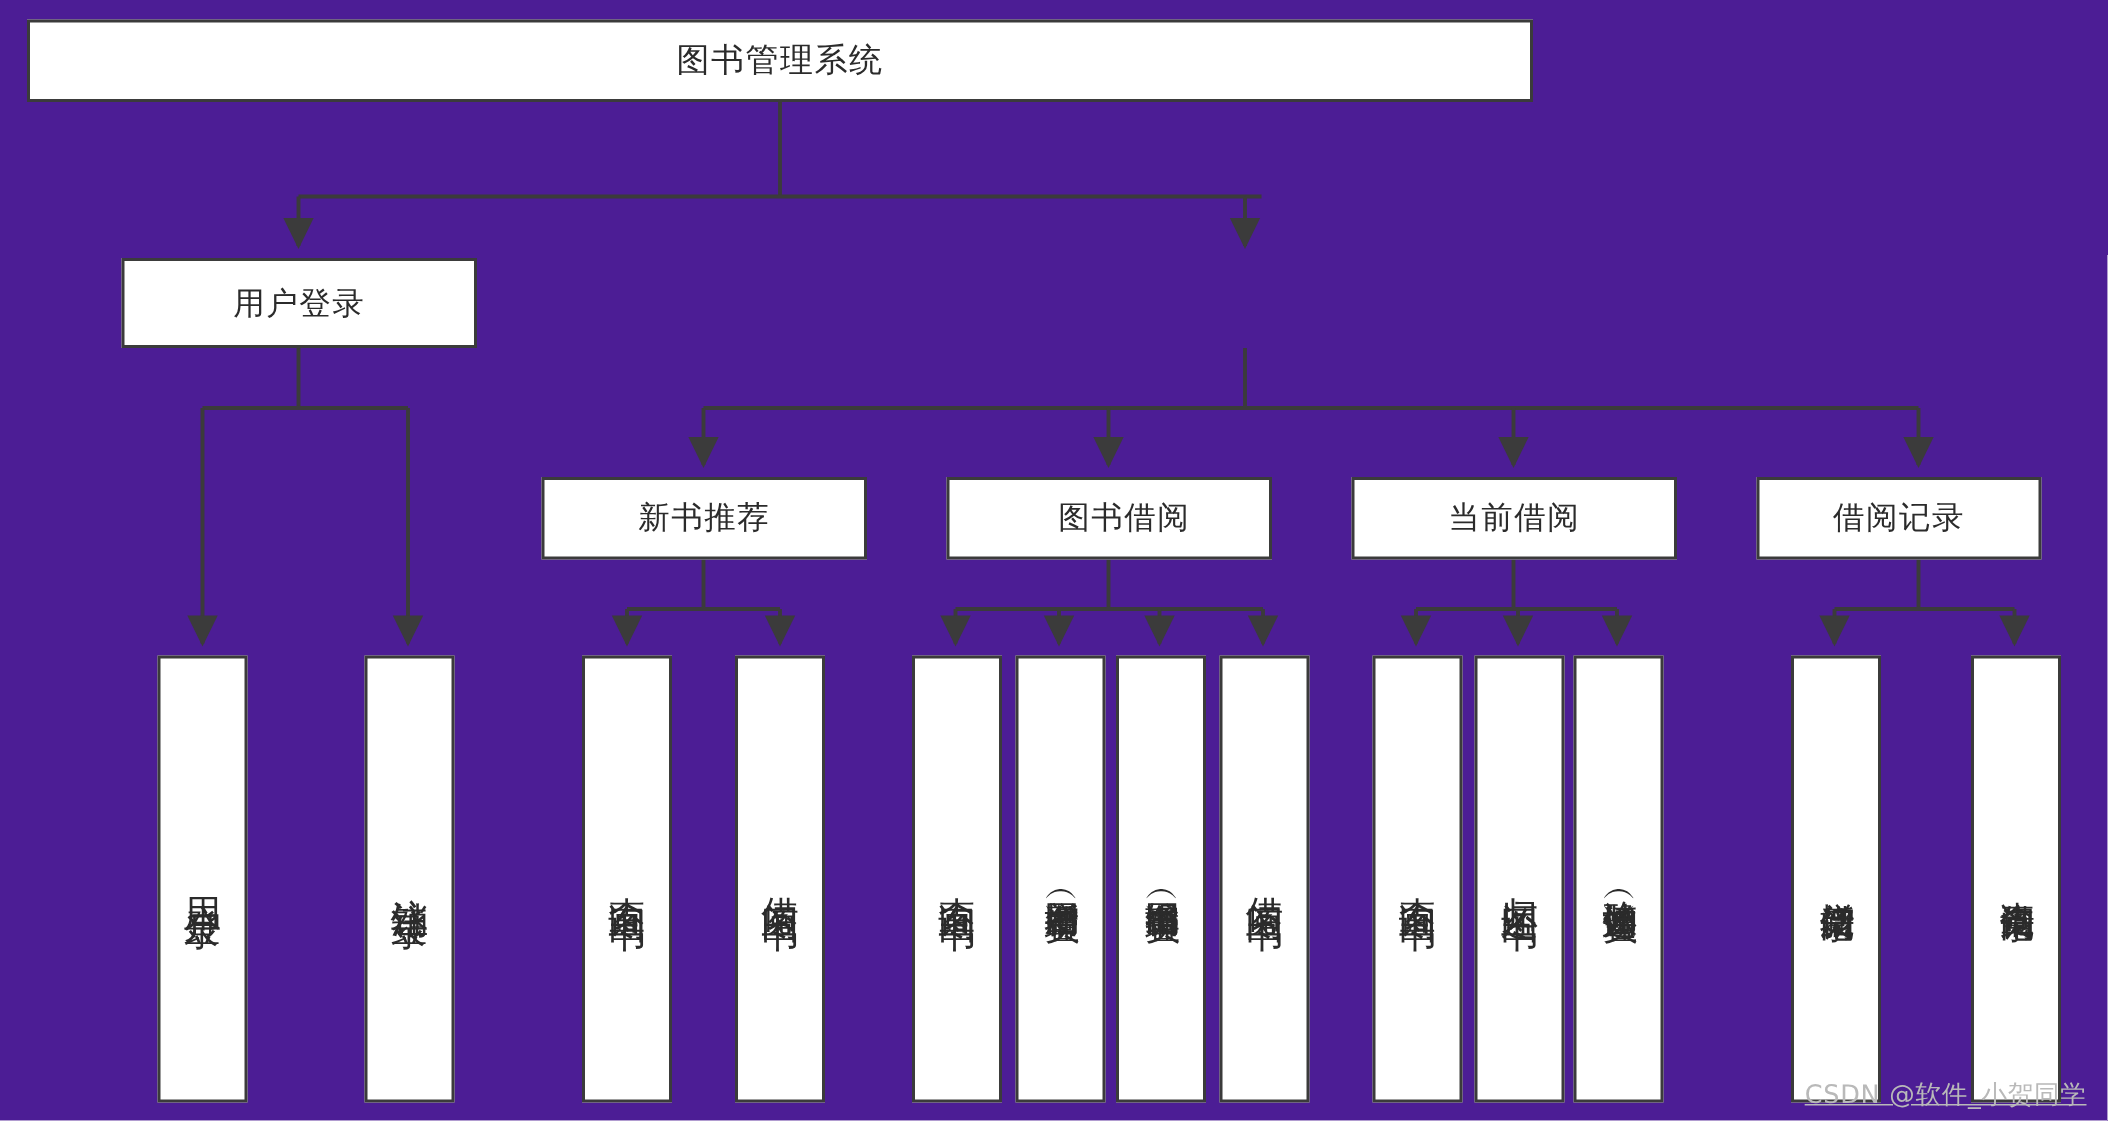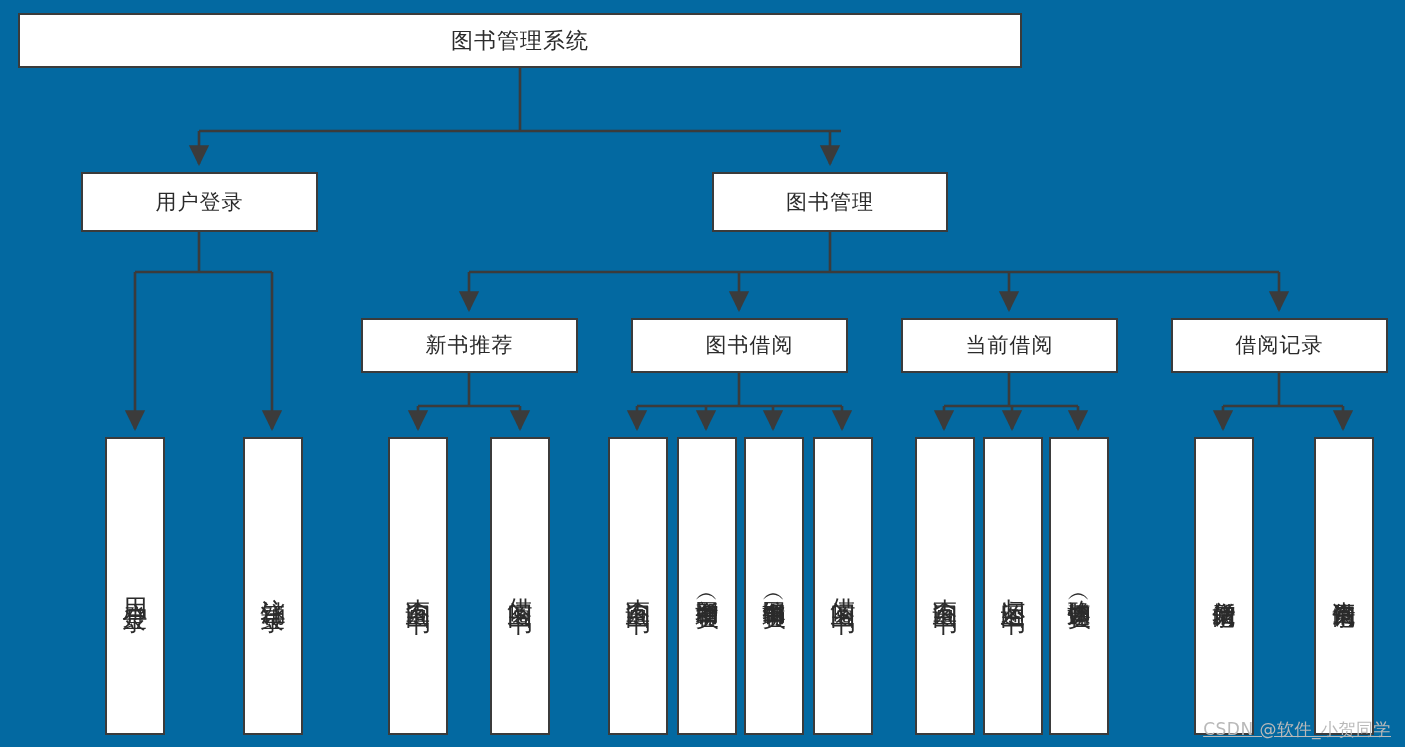--- a/index.html
+++ b/index.html
@@ -8,21 +8,21 @@
     padding: 0;
     background: #ffffff;
   }
   body {
     font-family: "DejaVu Sans", "Liberation Sans", sans-serif;
   }
   #diagram-root {
     position: relative;
     width: 1405px;
     height: 747px;
-    background: #0369a1;
+    background: #4c1d95;
     overflow: hidden;
   }
   #diagram-svg {
     position: absolute;
     left: 0;
     top: 0;
     width: 1405px;
     height: 747px;
   }
   .node-box {
@@ -140,37 +140,34 @@
   </svg>
 
   <div class="node-box node-h node-root" style="left:18px; top:13px; width:1004px; height:55px;">
     <span class="node-label">图书管理系统</span>
   </div>
 
   <div class="node-box node-h" style="left:81px; top:172px; width:237px; height:60px;">
     <span class="node-label">用户登录</span>
   </div>
 
-  <div class="node-box node-h" style="left:712px; top:172px; width:236px; height:60px;">
-    <span class="node-label">图书管理</span>
-  </div>
 
   <div class="node-box node-h" style="left:361px; top:318px; width:217px; height:55px;align-items:center;">
     <span class="node-label">新书推荐</span>
   </div>
 
   <div class="node-box node-h" style="left:631px; top:318px; width:217px; height:55px;padding-left:20px;">
     <span class="node-label">图书借阅</span>
   </div>
 
   <div class="node-box node-h" style="left:901px; top:318px; width:217px; height:55px;">
     <span class="node-label">当前借阅</span>
   </div>
 
-  <div class="node-box node-h" style="left:1171px; top:318px; width:217px; height:55px;">
+  <div class="node-box node-h" style="left:1171px; top:318px; width:190px; height:55px;">
     <span class="node-label">借阅记录</span>
   </div>
 
   <div class="node-box node-v" style="left:105px; top:437px; width:60px; height:298px;">
     <span class="node-label">用户登录</span>
   </div>
 
   <div class="node-box node-v" style="left:243px; top:437px; width:60px; height:298px;">
     <span class="node-label">注销登录</span>
   </div>

